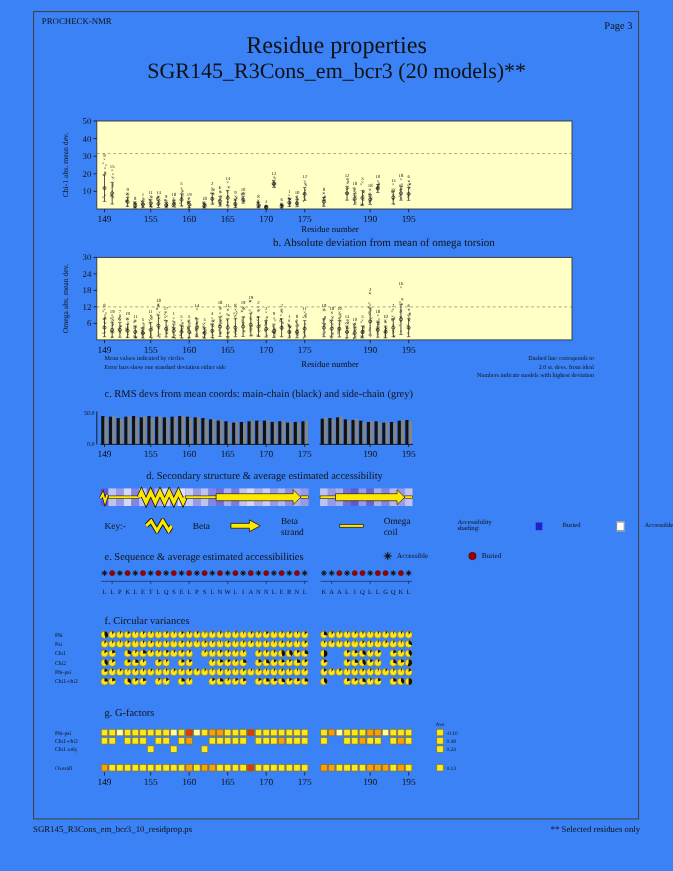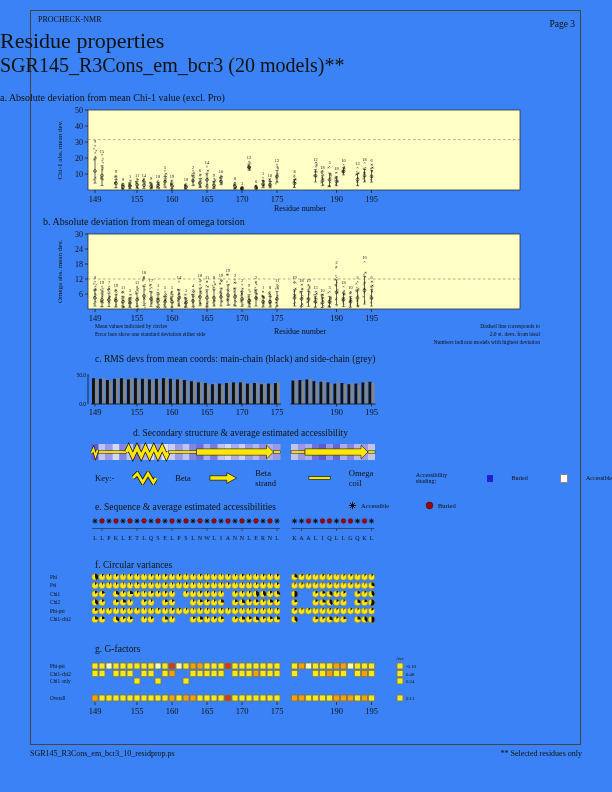--- a/index.html
+++ b/index.html
@@ -1,39 +1,38 @@
 <!DOCTYPE html>
 <html><head>
 <meta charset="utf-8">
 <style>
   html,body{margin:0;padding:0;background:#e8e8e8;}
   .page{position:relative;width:612px;height:792px;background:#3b82f6;
         font-family:"Liberation Serif","DejaVu Serif",serif;color:#111;overflow:hidden;}
   .frame{position:absolute;left:30px;top:10px;width:549px;height:733px;border:1.5px solid #444;}
   .abs{position:absolute;}
-  .ctr{left:0;width:612px;text-align:left;}
+  .ctr{left:0;width:612px;text-align:center;}
   svg{position:absolute;left:0;}
   svg text{font-family:"Liberation Serif","DejaVu Serif",serif;}
   .keyrow{position:absolute;left:95px;top:468px;display:flex;align-items:center;gap:18px;font-size:8.5px;}
   .keyrow .small{font-size:6px;}
   .legend-e{position:absolute;top:501px;display:flex;align-items:center;gap:4px;font-size:6.5px;}
   .note{font-size:5.5px;line-height:8px;}
 </style>
 </head>
 <body>
 
 <div class="page">
   <div class="frame"></div>
 
   <div class="abs" style="left:38px;top:15px;font-size:8px;">PROCHECK-NMR</div>
   <div class="abs" style="left:470px;top:19px;width:105px;text-align:right;font-size:9.5px;">Page  3</div>
   <div class="abs ctr" style="top:28px;font-size:22px;">Residue properties</div>
   <div class="abs ctr" style="top:54px;font-size:20px;">SGR145_R3Cons_em_bcr3 (20 models)**</div>
 
-  <div class="abs ctr" style="top:92px;font-size:10px;">a. Absolute deviation from mean Chi-1 value (excl. Pro)</div>
   <svg id="chart-a" style="top:104px;" width="612" height="110" viewBox="0 104 612 110">
       <rect x="88" y="110" width="432" height="80" fill="#FFFFC6" stroke="#333" stroke-width="0.8"></rect>
       <line x1="85" y1="174" x2="88" y2="174" stroke="#111" stroke-width="0.7"></line>
       <text x="83" y="176.7" font-size="8" text-anchor="end" fill="#111">10</text>
       <line x1="85" y1="158" x2="88" y2="158" stroke="#111" stroke-width="0.7"></line>
       <text x="83" y="160.7" font-size="8" text-anchor="end" fill="#111">20</text>
       <line x1="85" y1="142" x2="88" y2="142" stroke="#111" stroke-width="0.7"></line>
       <text x="83" y="144.7" font-size="8" text-anchor="end" fill="#111">30</text>
       <line x1="85" y1="126" x2="88" y2="126" stroke="#111" stroke-width="0.7"></line>
       <text x="83" y="128.7" font-size="8" text-anchor="end" fill="#111">40</text>

